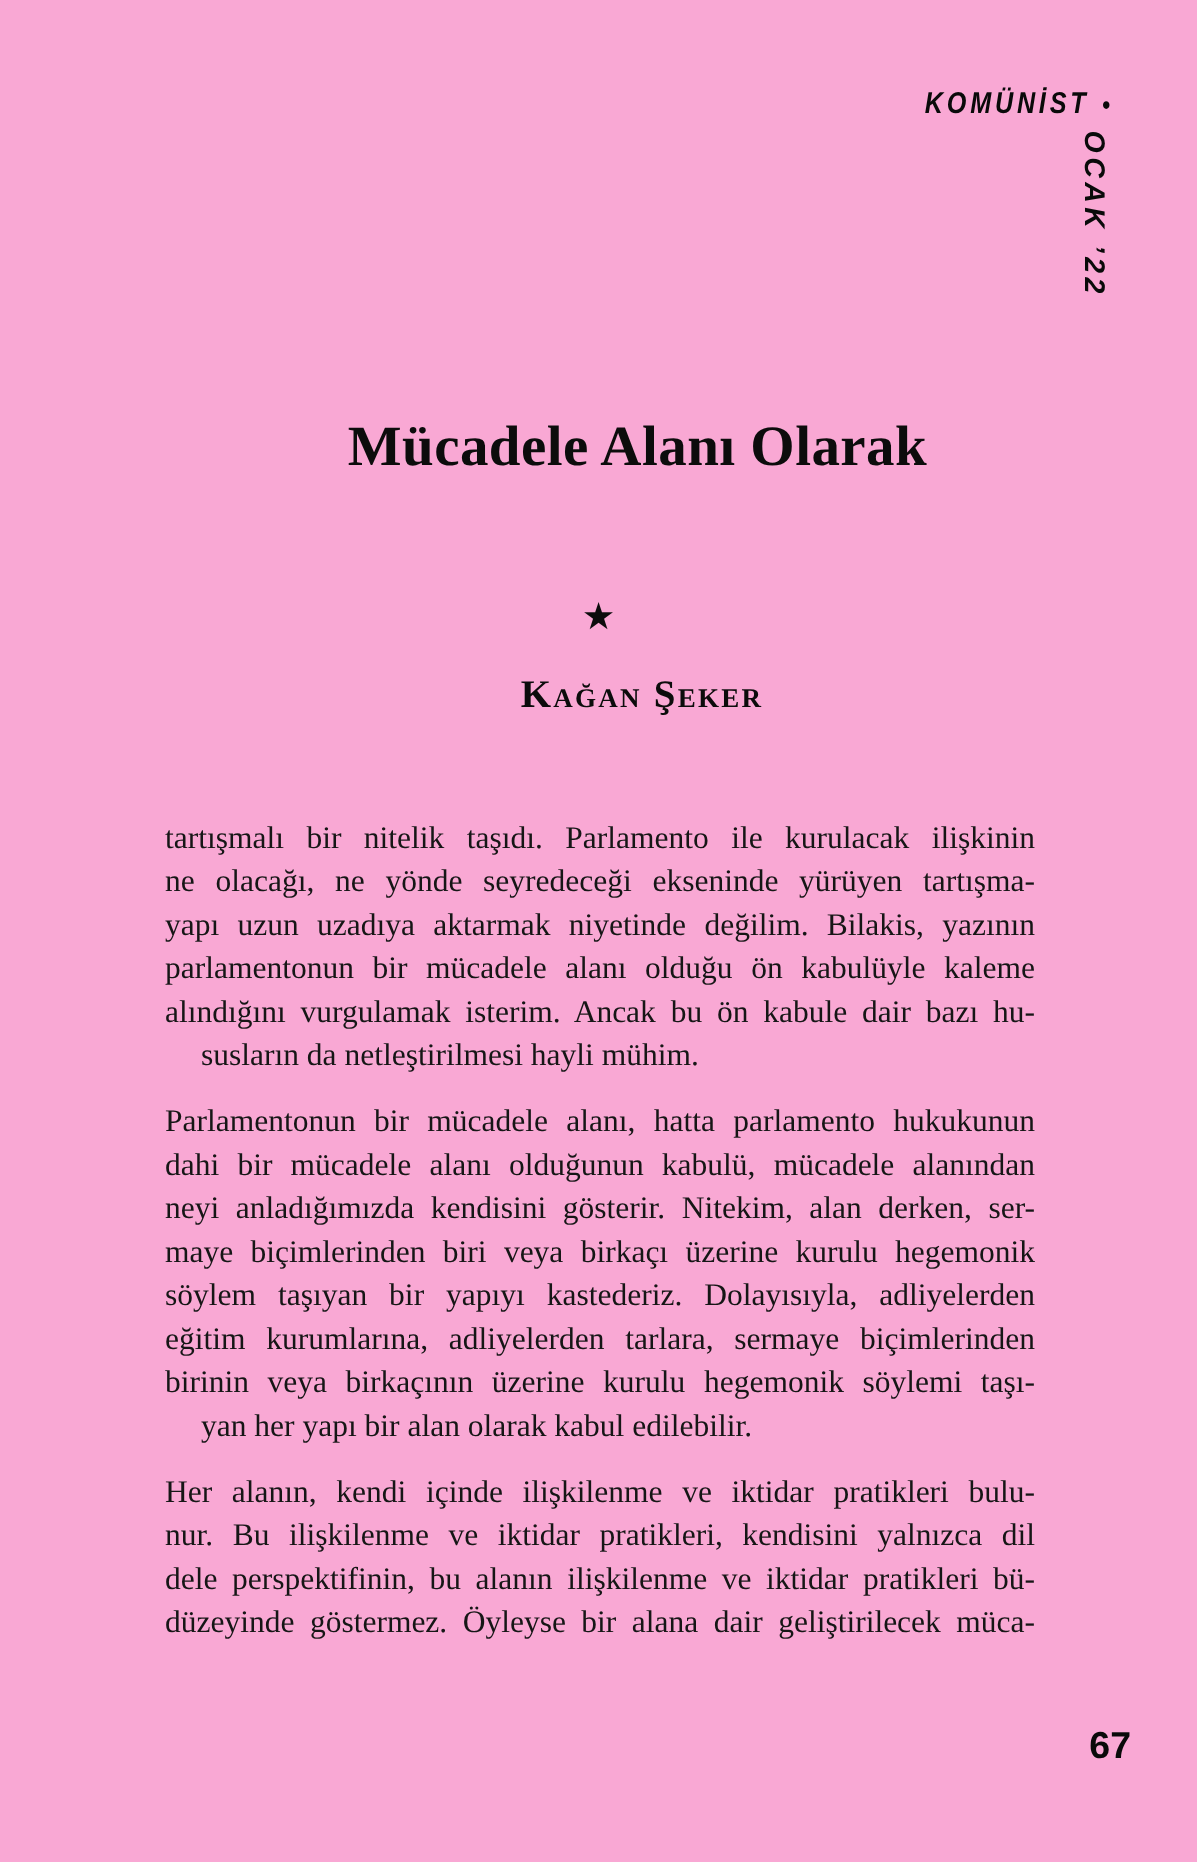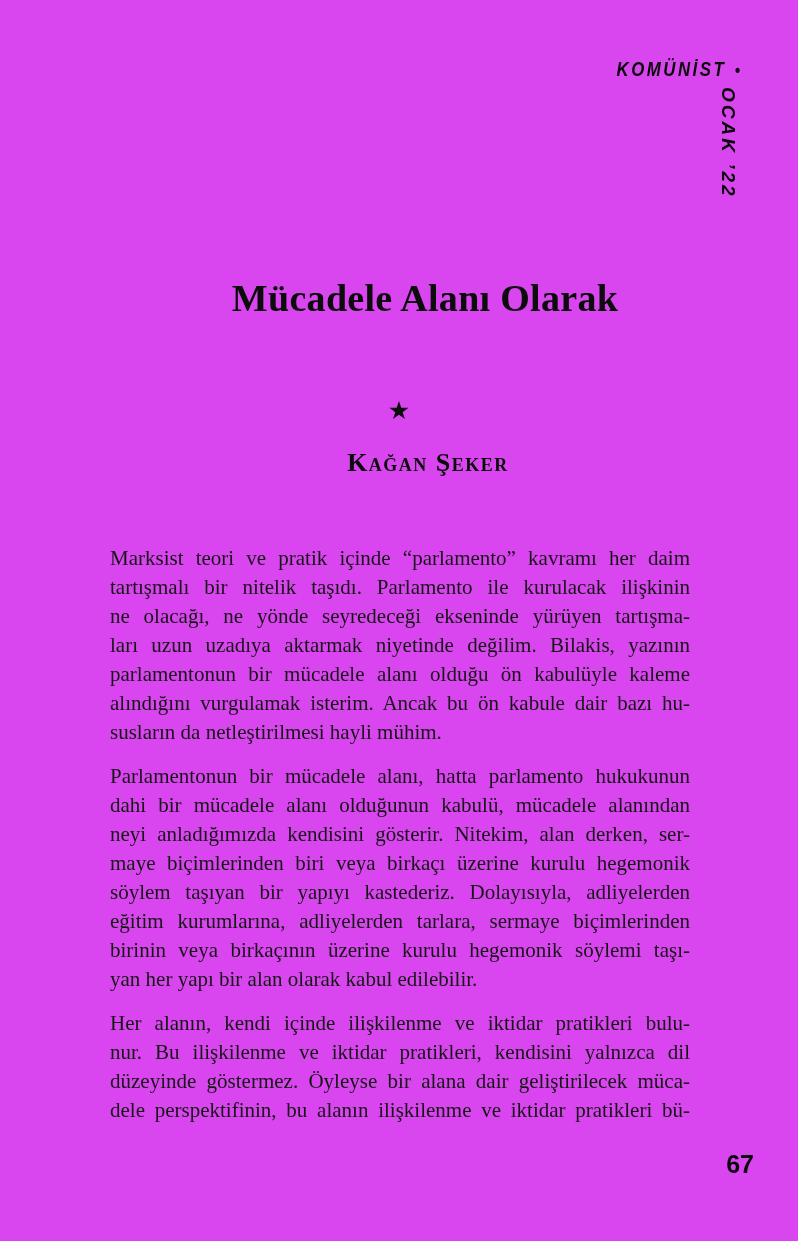--- a/index.html
+++ b/index.html
@@ -5,21 +5,21 @@
   html, body {
     margin: 0;
     padding: 0;
     background: #ffffff;
     font-family: "Liberation Serif", serif;
   }
   .page {
     position: relative;
     width: 798px;
     height: 1241px;
-    background: #d946ef;
+    background: #f9a8d4;
     overflow: hidden;
     color: #141414;
   }
 
   
   .journal-header {
     position: absolute;
     top: 58px;
     right: 58px;
     display: flex;
@@ -115,21 +115,21 @@
     color: #161616;
   }
   .bodytext p { margin: 15px 0 0 0; }
   .bodytext p:first-child { margin-top: 0; }
   .bl {
     display: block;
     text-align: justify;
     text-align-last: justify;
     white-space: normal;
   }
-  .bl.final { text-align-last: left; }
+  .bl.final { text-align-last: left; margin-left: 24px; }
 
   
   .pagenum {
     position: absolute;
     top: 1150px;
     right: 44px;
     font-family: "Liberation Sans", sans-serif;
     font-weight: 700;
     font-size: 25px;
     color: #0a0a0a;
@@ -150,41 +150,40 @@
   <h1 class="title">
     <span class="tline">Mücadele Alanı Olarak</span>
   </h1>
 
   <div class="star">★</div>
 
   <div class="author">Kağan Şeker</div>
 
   <div class="bodytext">
     <p>
-      <span class="bl">Marksist teori ve pratik içinde “parlamento” kavramı her daim</span>
       <span class="bl">tartışmalı bir nitelik taşıdı. Parlamento ile kurulacak ilişkinin</span>
       <span class="bl">ne olacağı, ne yönde seyredeceği ekseninde yürüyen tartışma-</span>
-      <span class="bl">ları uzun uzadıya aktarmak niyetinde değilim. Bilakis, yazının</span>
+      <span class="bl">yapı uzun uzadıya aktarmak niyetinde değilim. Bilakis, yazının</span>
       <span class="bl">parlamentonun bir mücadele alanı olduğu ön kabulüyle kaleme</span>
       <span class="bl">alındığını vurgulamak isterim. Ancak bu ön kabule dair bazı hu-</span>
       <span class="bl final">susların da netleştirilmesi hayli mühim.</span>
     </p>
     <p>
       <span class="bl">Parlamentonun bir mücadele alanı, hatta parlamento hukukunun</span>
       <span class="bl">dahi bir mücadele alanı olduğunun kabulü, mücadele alanından</span>
       <span class="bl">neyi anladığımızda kendisini gösterir. Nitekim, alan derken, ser-</span>
       <span class="bl">maye biçimlerinden biri veya birkaçı üzerine kurulu hegemonik</span>
       <span class="bl">söylem taşıyan bir yapıyı kastederiz. Dolayısıyla, adliyelerden</span>
       <span class="bl">eğitim kurumlarına, adliyelerden tarlara, sermaye biçimlerinden</span>
       <span class="bl">birinin veya birkaçının üzerine kurulu hegemonik söylemi taşı-</span>
       <span class="bl final">yan her yapı bir alan olarak kabul edilebilir.</span>
     </p>
     <p>
       <span class="bl">Her alanın, kendi içinde ilişkilenme ve iktidar pratikleri bulu-</span>
       <span class="bl">nur. Bu ilişkilenme ve iktidar pratikleri, kendisini yalnızca dil</span>
+      <span class="bl">dele perspektifinin, bu alanın ilişkilenme ve iktidar pratikleri bü-</span>
       <span class="bl">düzeyinde göstermez. Öyleyse bir alana dair geliştirilecek müca-</span>
-      <span class="bl">dele perspektifinin, bu alanın ilişkilenme ve iktidar pratikleri bü-</span>
     </p>
   </div>
 
   <div class="pagenum">67</div>
 
 </div>
 
 </body></html>

